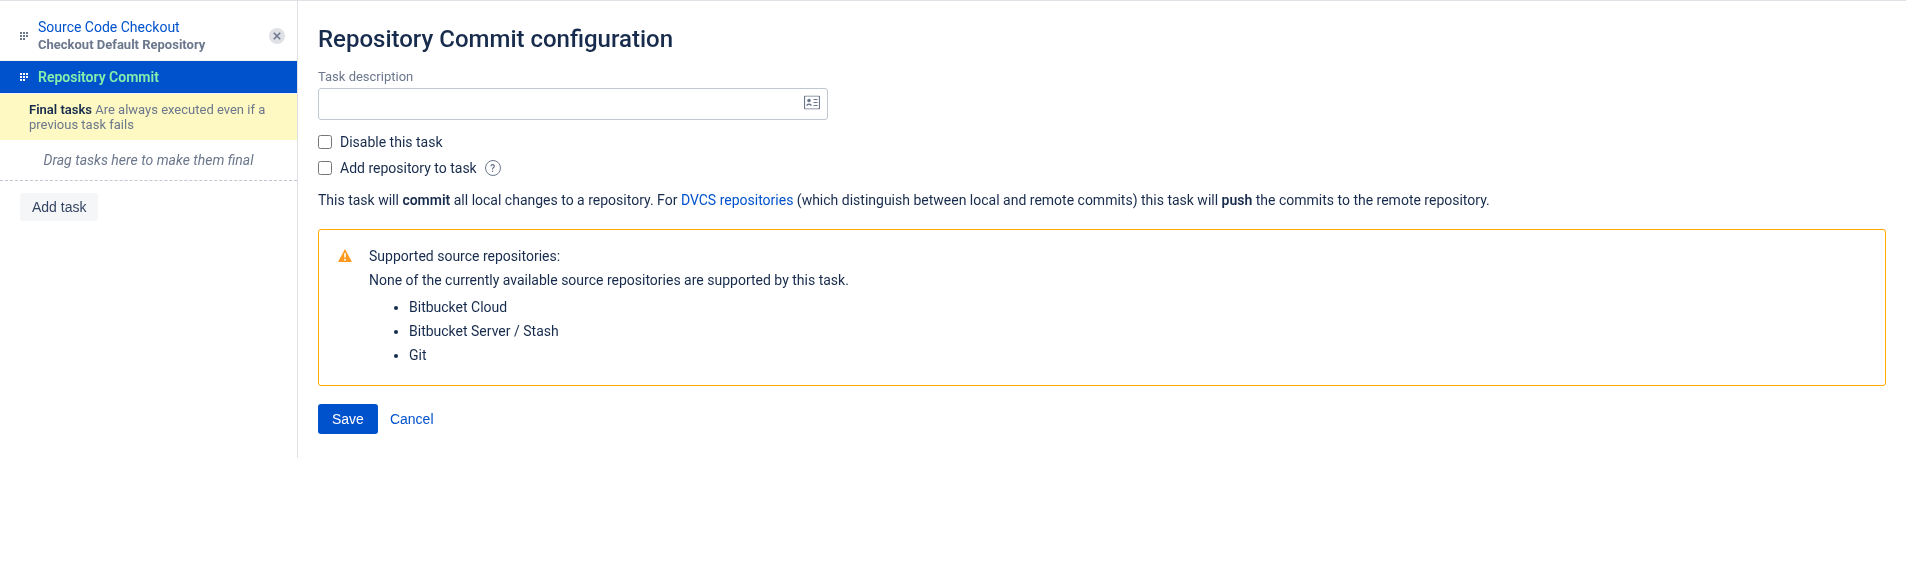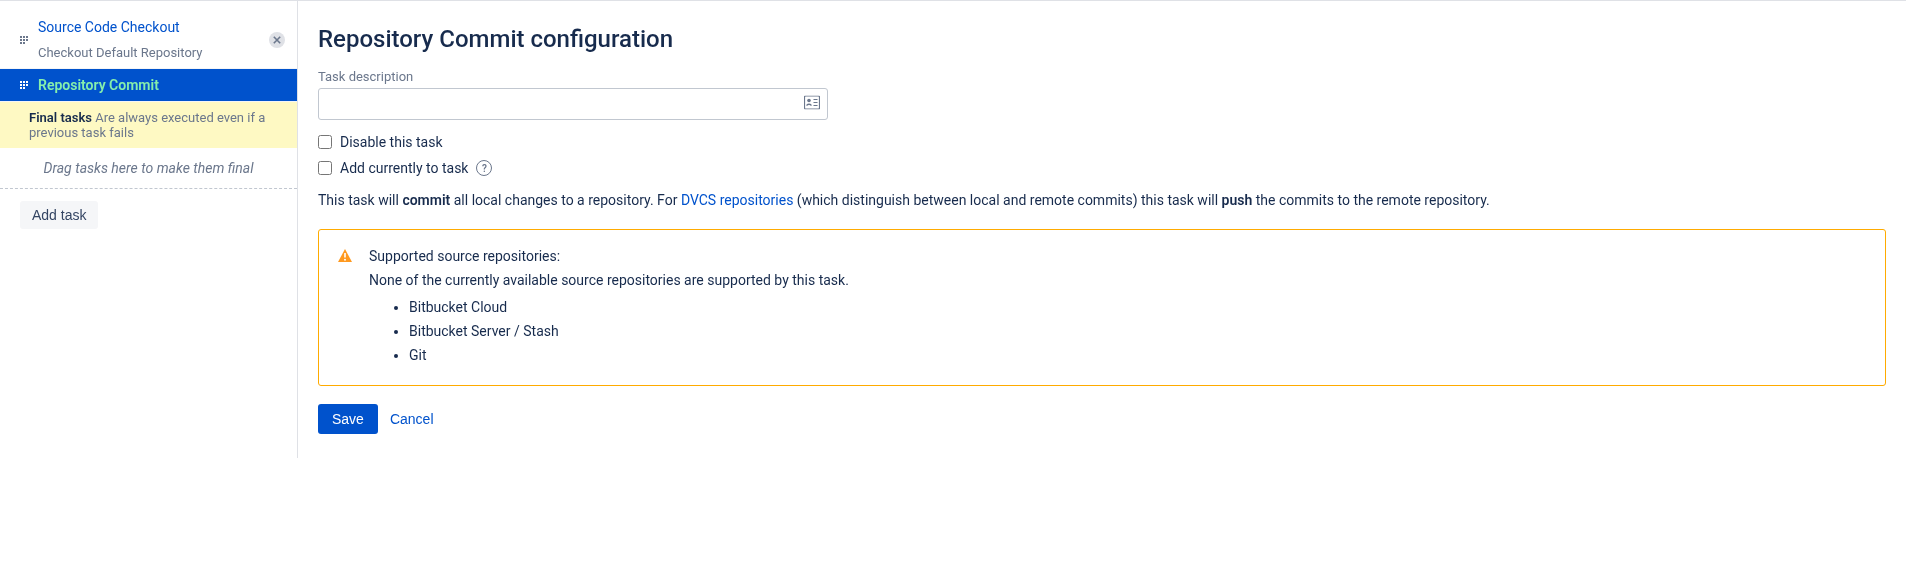--- a/index.html
+++ b/index.html
@@ -52,21 +52,22 @@
       font-weight: 400;
       font-size: 14px;
     }
     .task-item.selected .task-item-title {
       color: #86efac;
       font-weight: 600;
     }
     .task-item-subtitle {
       color: #6B778C;
       font-size: 13px;
-      margin-top: 10px;
+      margin-top: 2px;
+      font-weight: bold;
     }
     .task-item-close {
       width: 16px;
       height: 16px;
       border-radius: 50%;
       background: #DFE1E6;
       color: #6B778C;
       display: flex;
       align-items: center;
       justify-content: center;
@@ -275,21 +276,21 @@
       </span>
     </div>
 
     <div class="checkbox-row">
       <input type="checkbox" id="disable-cb" style="">
       <label for="disable-cb">Disable this task</label>
     </div>
 
     <div class="checkbox-row">
       <input type="checkbox" id="cond-cb" style="">
-      <label for="cond-cb">Add currently to task</label>
+      <label for="cond-cb">Add repository to task</label>
       <span class="help-icon">?</span>
     </div>
 
     <p class="description">
       <span>This task will </span><strong>commit</strong><span> all local changes to a repository. For </span><a href="#">DVCS repositories</a><span> (which distinguish between local and remote commits) this task will </span><strong>push</strong><span> the commits to the remote repository.</span>
     </p>
 
     <div class="warning-box">
       <span class="warning-icon">
         <svg width="16" height="16" viewBox="0 0 16 16">

